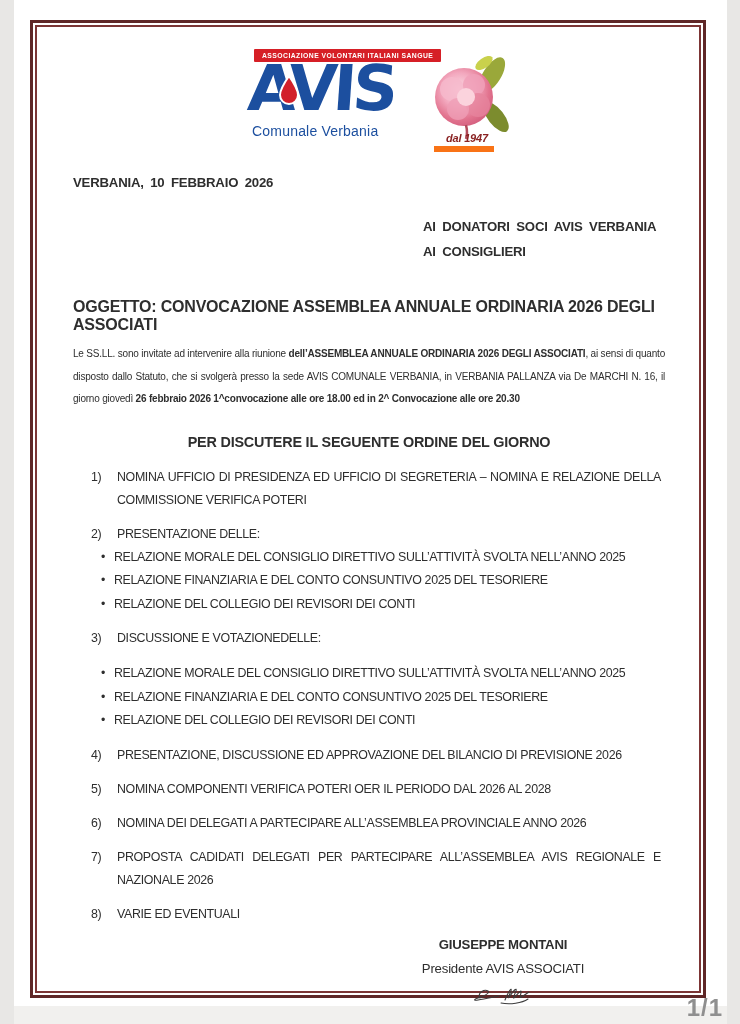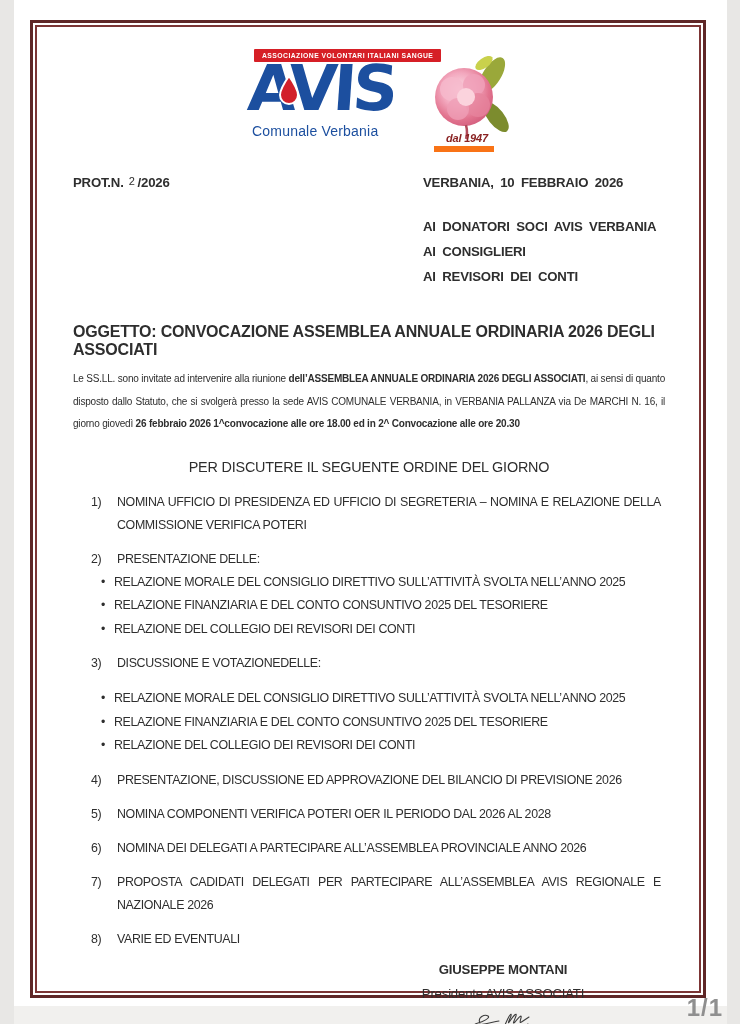--- a/index.html
+++ b/index.html
@@ -46,21 +46,21 @@
   
   .hdr{display:flex;margin-top:26px;font-weight:700;font-size:13.2px;}
   .prot{flex:0 0 350px;}
   .prot .prot-num{font-size:11px;font-weight:400;position:relative;top:-2px;padding:0 3px 0 5px;}
   .place-date{word-spacing:3px;white-space:nowrap;}
   .recipients{margin-left:350px;margin-top:24px;font-weight:700;font-size:13.2px;line-height:25px;word-spacing:3px;}
   .subject{margin-top:34px;font-weight:700;font-size:16px;}
   .intro{margin-top:9px;font-size:10px;line-height:22.5px;text-align:justify;}
 
   
-  .agenda-heading{margin-top:23px;text-align:center;font-weight:400;font-size:14.4px;}
+  .agenda-heading{margin-top:23px;text-align:center;font-weight:700;font-size:14.4px;}
   .agenda{margin-top:16px;padding:0 4px 0 18px;font-size:12.4px;letter-spacing:-0.35px;}
   .agenda-item{display:flex;margin-top:11px;line-height:23px;}
   .agenda-item .num{flex:0 0 26px;}
   .agenda-item .txt{flex:1;text-align:justify;}
   .bullets{padding-left:10px;line-height:23.5px;}
   .bullets.gap{margin-top:12px;}
   .bullet{position:relative;padding-left:13px;}
   .bullet::before{content:"\2022";position:absolute;left:0;top:0;}
 
   
@@ -112,30 +112,26 @@
               <circle cx="32" cy="56" r="11" fill="#ef9db5" opacity="0.8"></circle>
               <circle cx="40" cy="44" r="9" fill="#fbd3dd"></circle>
               <path d="M40,72 q2,8 0,14" stroke="#b24a5a" stroke-width="2.5" fill="none"></path>
             </svg>
           </span>
           <div class="logo-subtitle">Comunale Verbania</div>
           <div class="dal">dal 1947</div>
         </div>
 
         <div class="hdr">
-          <div class="prot">
-            <span>PROT.N.</span><span class="prot-num">2</span><span>/2026</span>
-          </div>
           <div class="place-date">VERBANIA, 10 FEBBRAIO 2026</div>
         </div>
 
         <div class="recipients">
             <div>AI DONATORI SOCI AVIS VERBANIA</div>
             <div>AI CONSIGLIERI</div>
-            <div>AI REVISORI DEI CONTI</div>
           </div>
 
         <div class="subject">OGGETTO: CONVOCAZIONE ASSEMBLEA ANNUALE ORDINARIA 2026 DEGLI ASSOCIATI</div>
 
         <div class="intro"><span>Le SS.LL. sono invitate ad intervenire alla riunione </span><b>dell’ASSEMBLEA ANNUALE ORDINARIA 2026 DEGLI ASSOCIATI</b><span>, ai sensi di quanto disposto dallo Statuto, che si svolgerà presso la sede AVIS COMUNALE VERBANIA, in VERBANIA PALLANZA via De MARCHI N. 16, il giorno giovedì </span><b>26 febbraio 2026 1^convocazione alle ore 18.00 ed in 2^ Convocazione alle ore 20.30</b></div>
 
         <div class="agenda-heading">PER DISCUTERE IL SEGUENTE ORDINE DEL GIORNO</div>
         <div class="agenda">
             <div class="agenda-item">
               <span class="num">1)</span>

